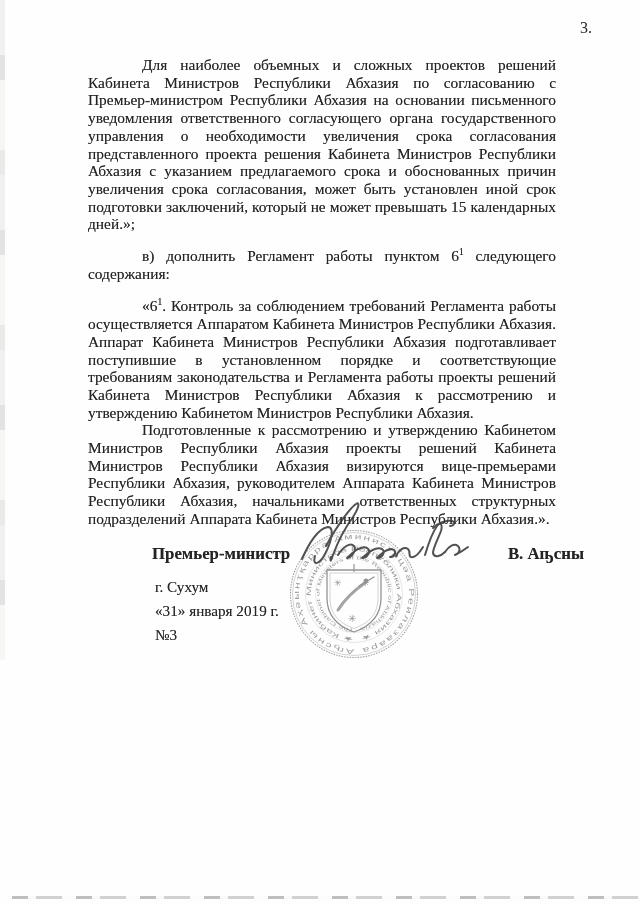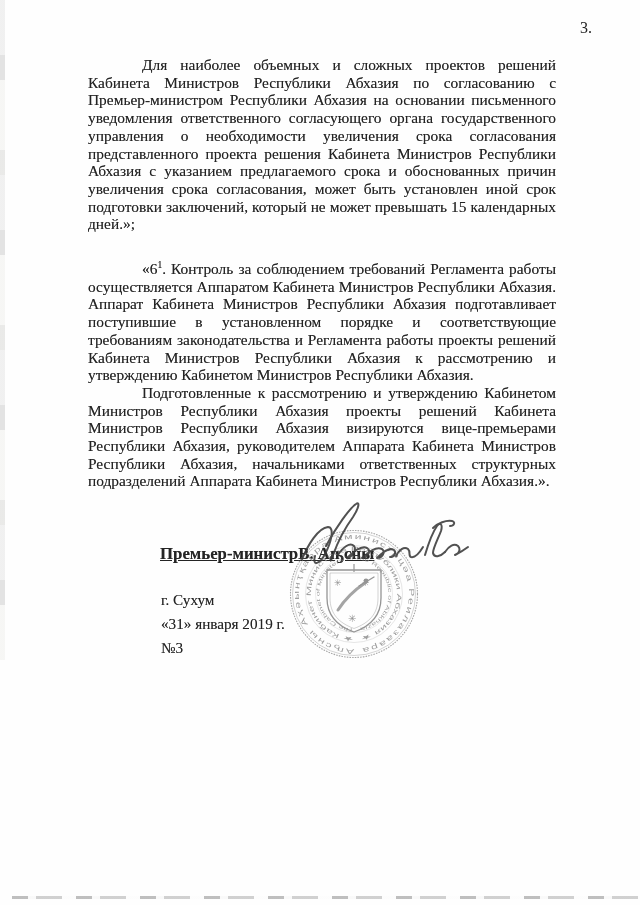--- a/index.html
+++ b/index.html
@@ -21,34 +21,32 @@
       rgba(110,110,110,.55) 0 16px, rgba(205,205,205,.12) 16px 24px,
       rgba(135,135,135,.48) 24px 50px, rgba(230,230,230,.08) 50px 64px);
   }
   .pagenum{position:absolute;top:19px;right:48px;font-size:16px;}
   .content{position:absolute;left:88px;top:56px;width:468px;}
   p.body{
     margin:0;font-size:15.4px;line-height:17.7px;
     text-align:justify;text-indent:54px;
     text-shadow:0 0 .4px rgba(45,45,45,.55);
   }
-  p.p1{margin-bottom:27px;}
+  p.p1{margin-bottom:14px;}
   p.p2{margin-bottom:15px;}
   sup{font-size:9.5px;line-height:0;vertical-align:super;}
   .sig-row{
-    position:absolute;left:160px;top:544px;width:432px;
-    display:flex;
+    position:absolute;left:152px;top:544px;width:432px;
+    display:flex;justify-content:space-between;
     font-size:16.8px;font-weight:bold;
     text-shadow:0 0 .4px rgba(45,45,45,.55);
-    text-decoration:underline;
   }
   .foot{
-    position:absolute;left:161px;font-size:15.2px;
+    position:absolute;left:155px;font-size:15.2px;
     text-shadow:0 0 .4px rgba(45,45,45,.5);
-    margin-top:13px;
   }
   .foot.city{top:578px;}
   .foot.date{top:602px;}
   .foot.num{top:626px;}
   svg.seal{position:absolute;left:286px;top:526px;width:136px;height:136px;opacity:.85;}
   svg.ink{position:absolute;left:290px;top:495px;width:275px;height:85px;}
   .seal-ring-text{fill:#8e8e8e;font-family:"Liberation Sans",sans-serif;}
   .seal-line{stroke:#979797;fill:none;}
   .shield-line{stroke:#828282;fill:none;}
 </style>
@@ -57,20 +55,21 @@
 
 <div class="page">
 
   <div class="edge-left"></div>
   <div class="edge-bottom"></div>
 
   <div class="pagenum">3.</div>
 
   <div class="content">
     <p class="body p1">Для наиболее объемных и сложных проектов решений Кабинета Министров Республики Абхазия по согласованию с Премьер-министром Республики Абхазия на основании письменного уведомления ответственного согласующего органа государственного управления о необходимости увеличения срока согласования представленного проекта решения Кабинета Министров Республики Абхазия с указанием предлагаемого срока и обоснованных причин увеличения срока согласования, может быть установлен иной срок подготовки заключений, который не может превышать 15 календарных дней.»;</p>
+    <p class="body p2"><span>в) дополнить Регламент работы пунктом 6</span><sup>1</sup><span> следующего содержания:</span></p>
     <p class="body p3"><span>«6</span><sup>1</sup><span>. Контроль за соблюдением требований Регламента работы осуществляется Аппаратом Кабинета Министров Республики Абхазия. Аппарат Кабинета Министров Республики Абхазия подготавливает поступившие в установленном порядке и соответствующие требованиям законодательства и Регламента работы проекты решений Кабинета Министров Республики Абхазия к рассмотрению и утверждению Кабинетом Министров Республики Абхазия.</span></p>
     <p class="body p4">Подготовленные к рассмотрению и утверждению Кабинетом Министров Республики Абхазия проекты решений Кабинета Министров Республики Абхазия визируются вице-премьерами Республики Абхазия, руководителем Аппарата Кабинета Министров Республики Абхазия, начальниками ответственных структурных подразделений Аппарата Кабинета Министров Республики Абхазия.».</p>
   </div>
 
   <div class="sig-row">
     <span>Премьер-министр</span>
     <span>В. Аҧсны</span>
   </div>
 
   <div class="foot city">г. Сухум</div>

